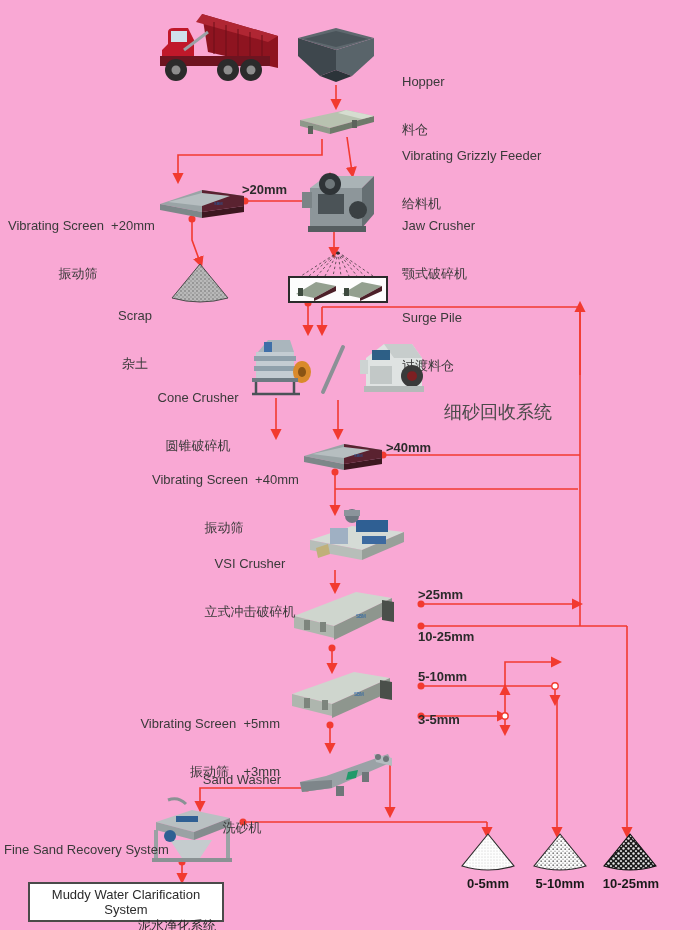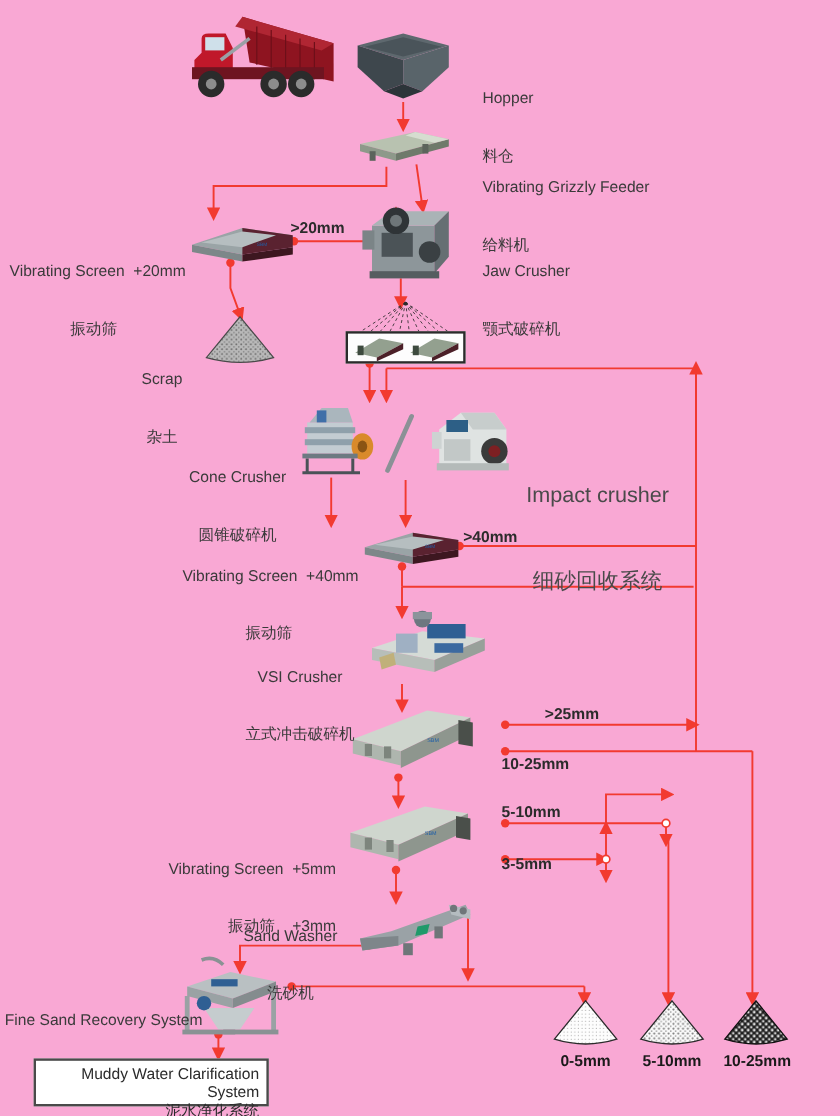--- a/index.html
+++ b/index.html
@@ -45,21 +45,21 @@
     position: absolute;
     border: 2px solid #4a4a4a;
     box-sizing: border-box;
     padding: 3px 6px 4px 6px;
     background: #fff;
   }
   .mud-box .en {
     display: block;
     font-size: 13px;
     color: #2b2b2b;
-    text-align: right;
+    text-align: center;
   }
   .mud-box .cn {
     display: block;
     font-size: 13px;
     color: #2b2b2b;
     text-align: right;
   }
   .surge-box {
     position: absolute;
     border: 2px solid #2b2b2b;
@@ -440,28 +440,31 @@
   <div class="lbl" style="left:402px; top:186px;">
     <span class="en">Jaw Crusher</span>
     <span class="cn">颚式破碎机</span>
   </div>
 
   <div class="lbl center" style="left:108px; top:276px; width:54px;">
     <span class="en">Scrap</span>
     <span class="cn">杂土</span>
   </div>
 
+  <div class="lbl" style="left:402px; top:278px;">
+    <span class="en">Surge Pile</span>
+    <span class="cn">过渡料仓</span>
+  </div>
 
   <div class="lbl center" style="left:150px; top:358px; width:96px;">
     <span class="en">Cone Crusher</span>
     <span class="cn">圆锥破碎机</span>
   </div>
 
   <div class="lbl center" style="left:428px; top:352px; width:140px; font-size:18px; line-height:24px; color:#4a4a4a;">
-    <span class="en">Impact crusher</span>
     <span class="cn">细砂回收系统</span>
   </div>
 
   <div class="lbl center" style="left:152px; top:440px; width:144px;text-align:center;">
     <span class="en">Vibrating Screen  +40mm</span>
     <span class="cn">振动筛</span>
   </div>
 
   <div class="lbl center" style="left:202px; top:524px; width:96px;">
     <span class="en">VSI Crusher</span>
@@ -484,21 +487,21 @@
     <span class="cn">细砂回收系统</span>
   </div>
 
   <div class="mud-box" style="left:28px; top:882px; width:196px; height:40px;">
     <span class="en">Muddy Water Clarification System</span>
     <span class="cn">泥水净化系统</span>
   </div>
 
   <div class="size-tag" style="left:242px; top:182px;">&gt;20mm</div>
   <div class="size-tag" style="left:386px; top:440px;">&gt;40mm</div>
-  <div class="size-tag" style="left:418px; top:587px;margin-left:36px;">&gt;25mm</div>
+  <div class="size-tag" style="left:418px; top:587px;">&gt;25mm</div>
   <div class="size-tag" style="left:418px; top:629px;">10-25mm</div>
   <div class="size-tag" style="left:418px; top:669px;">5-10mm</div>
   <div class="size-tag" style="left:418px; top:712px;">3-5mm</div>
 
   <div class="cone-lbl" style="left:460px; top:876px; width:56px;">0-5mm</div>
   <div class="cone-lbl" style="left:532px; top:876px; width:56px;">5-10mm</div>
   <div class="cone-lbl" style="left:600px; top:876px; width:62px;">10-25mm</div>
 
 </div>
 

